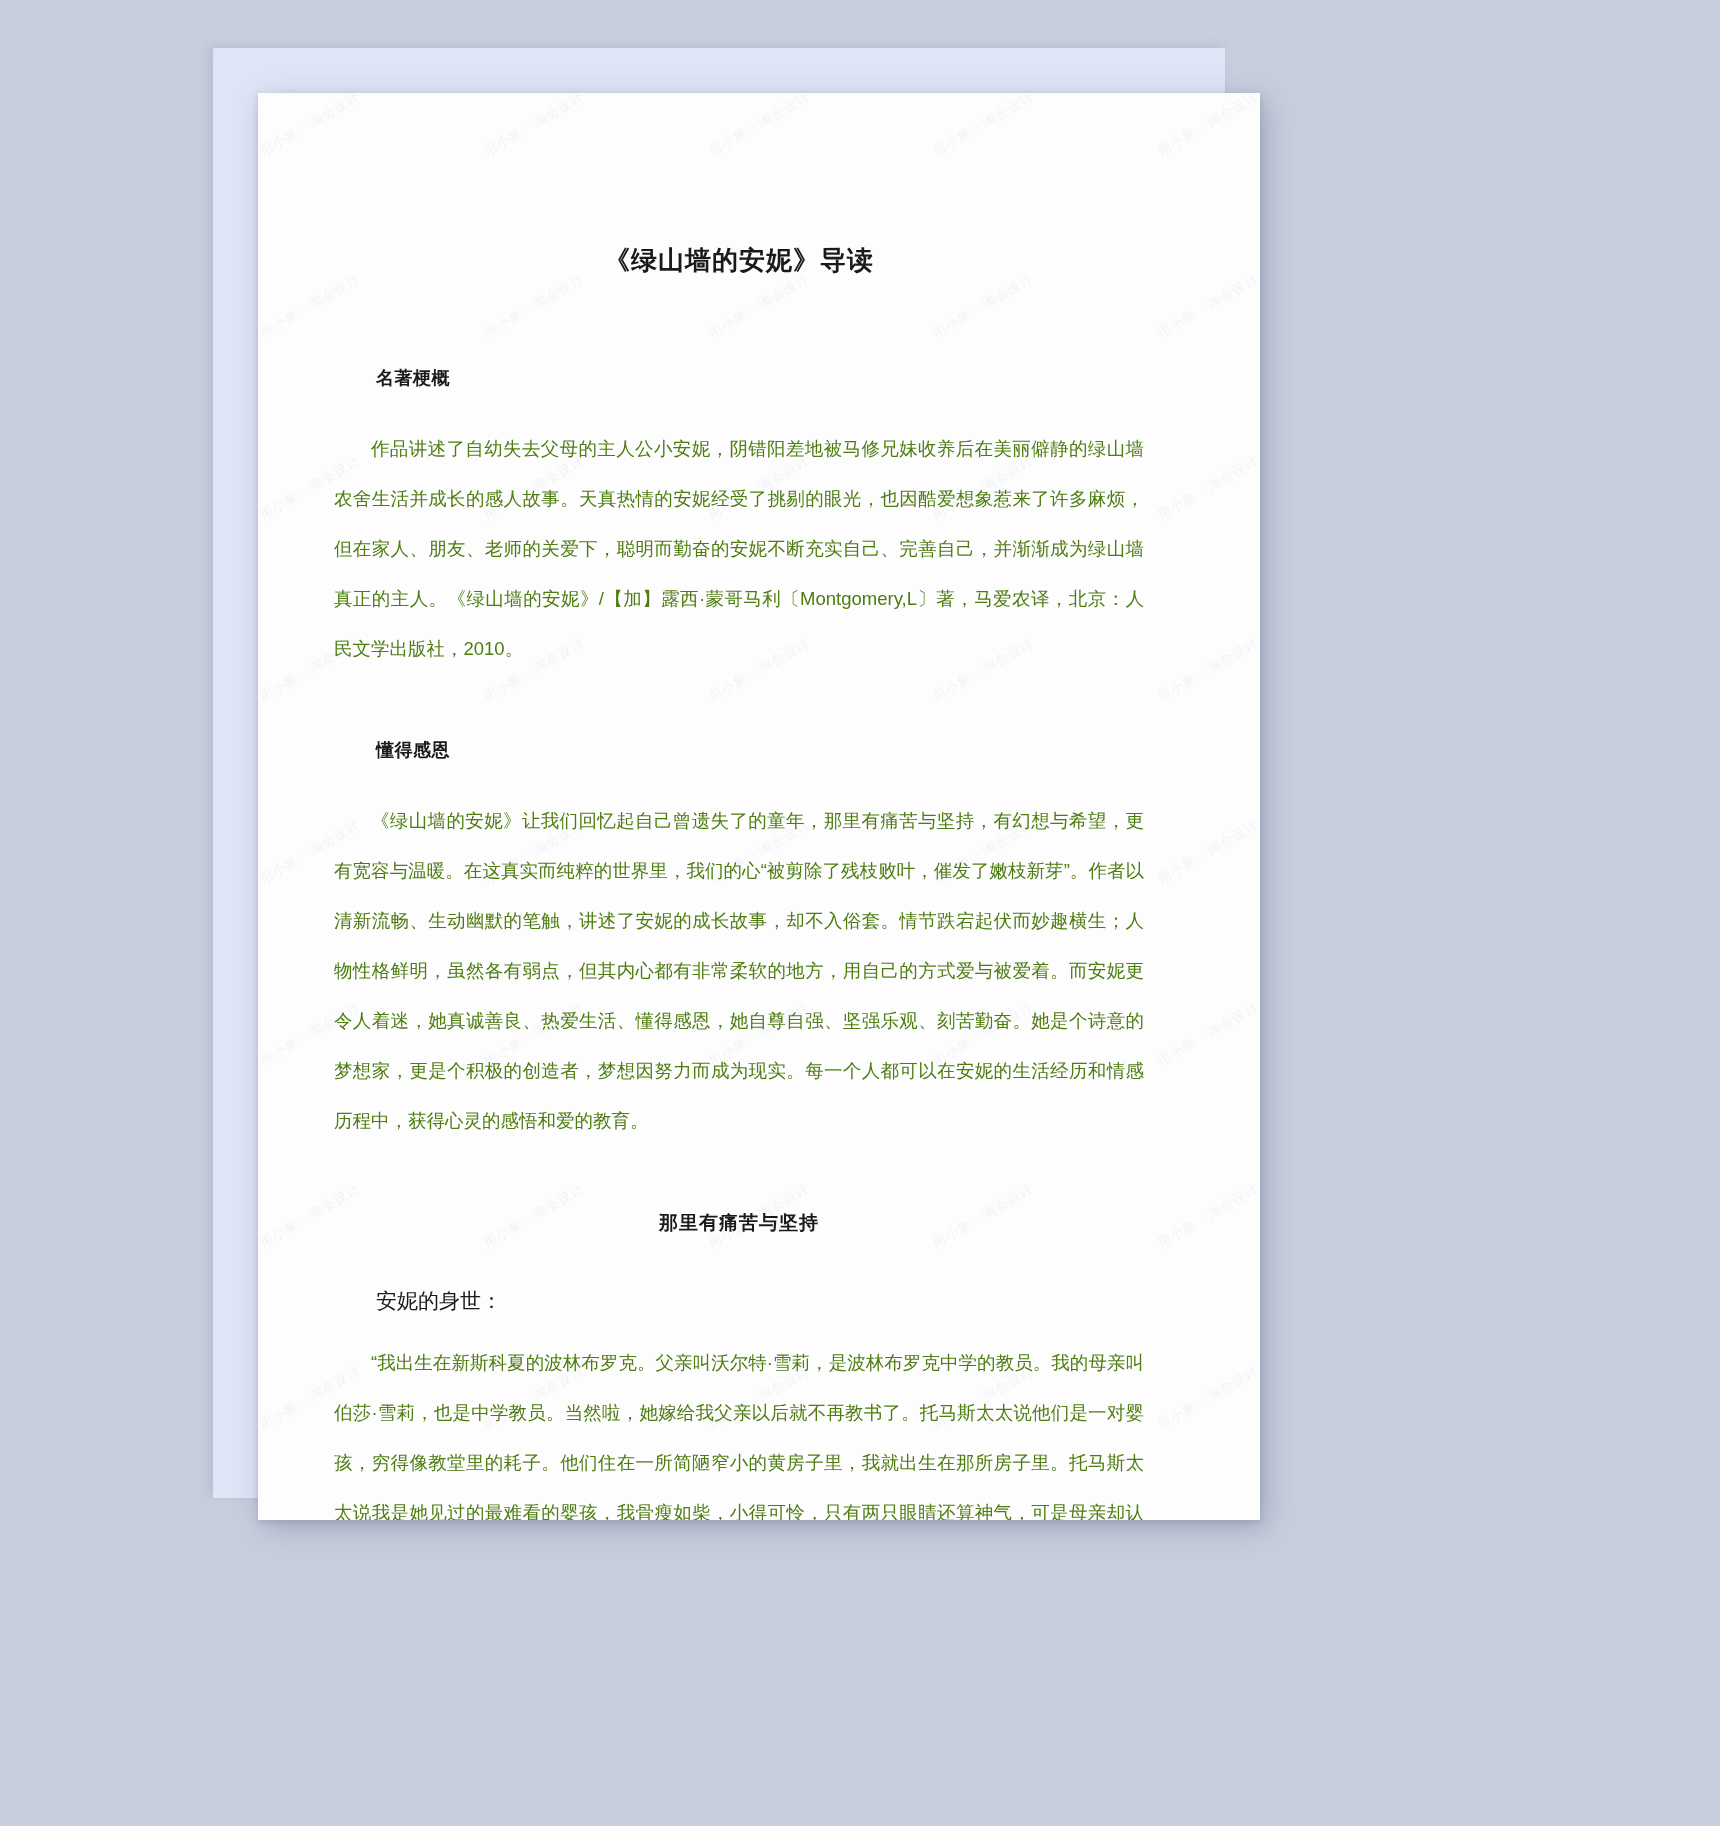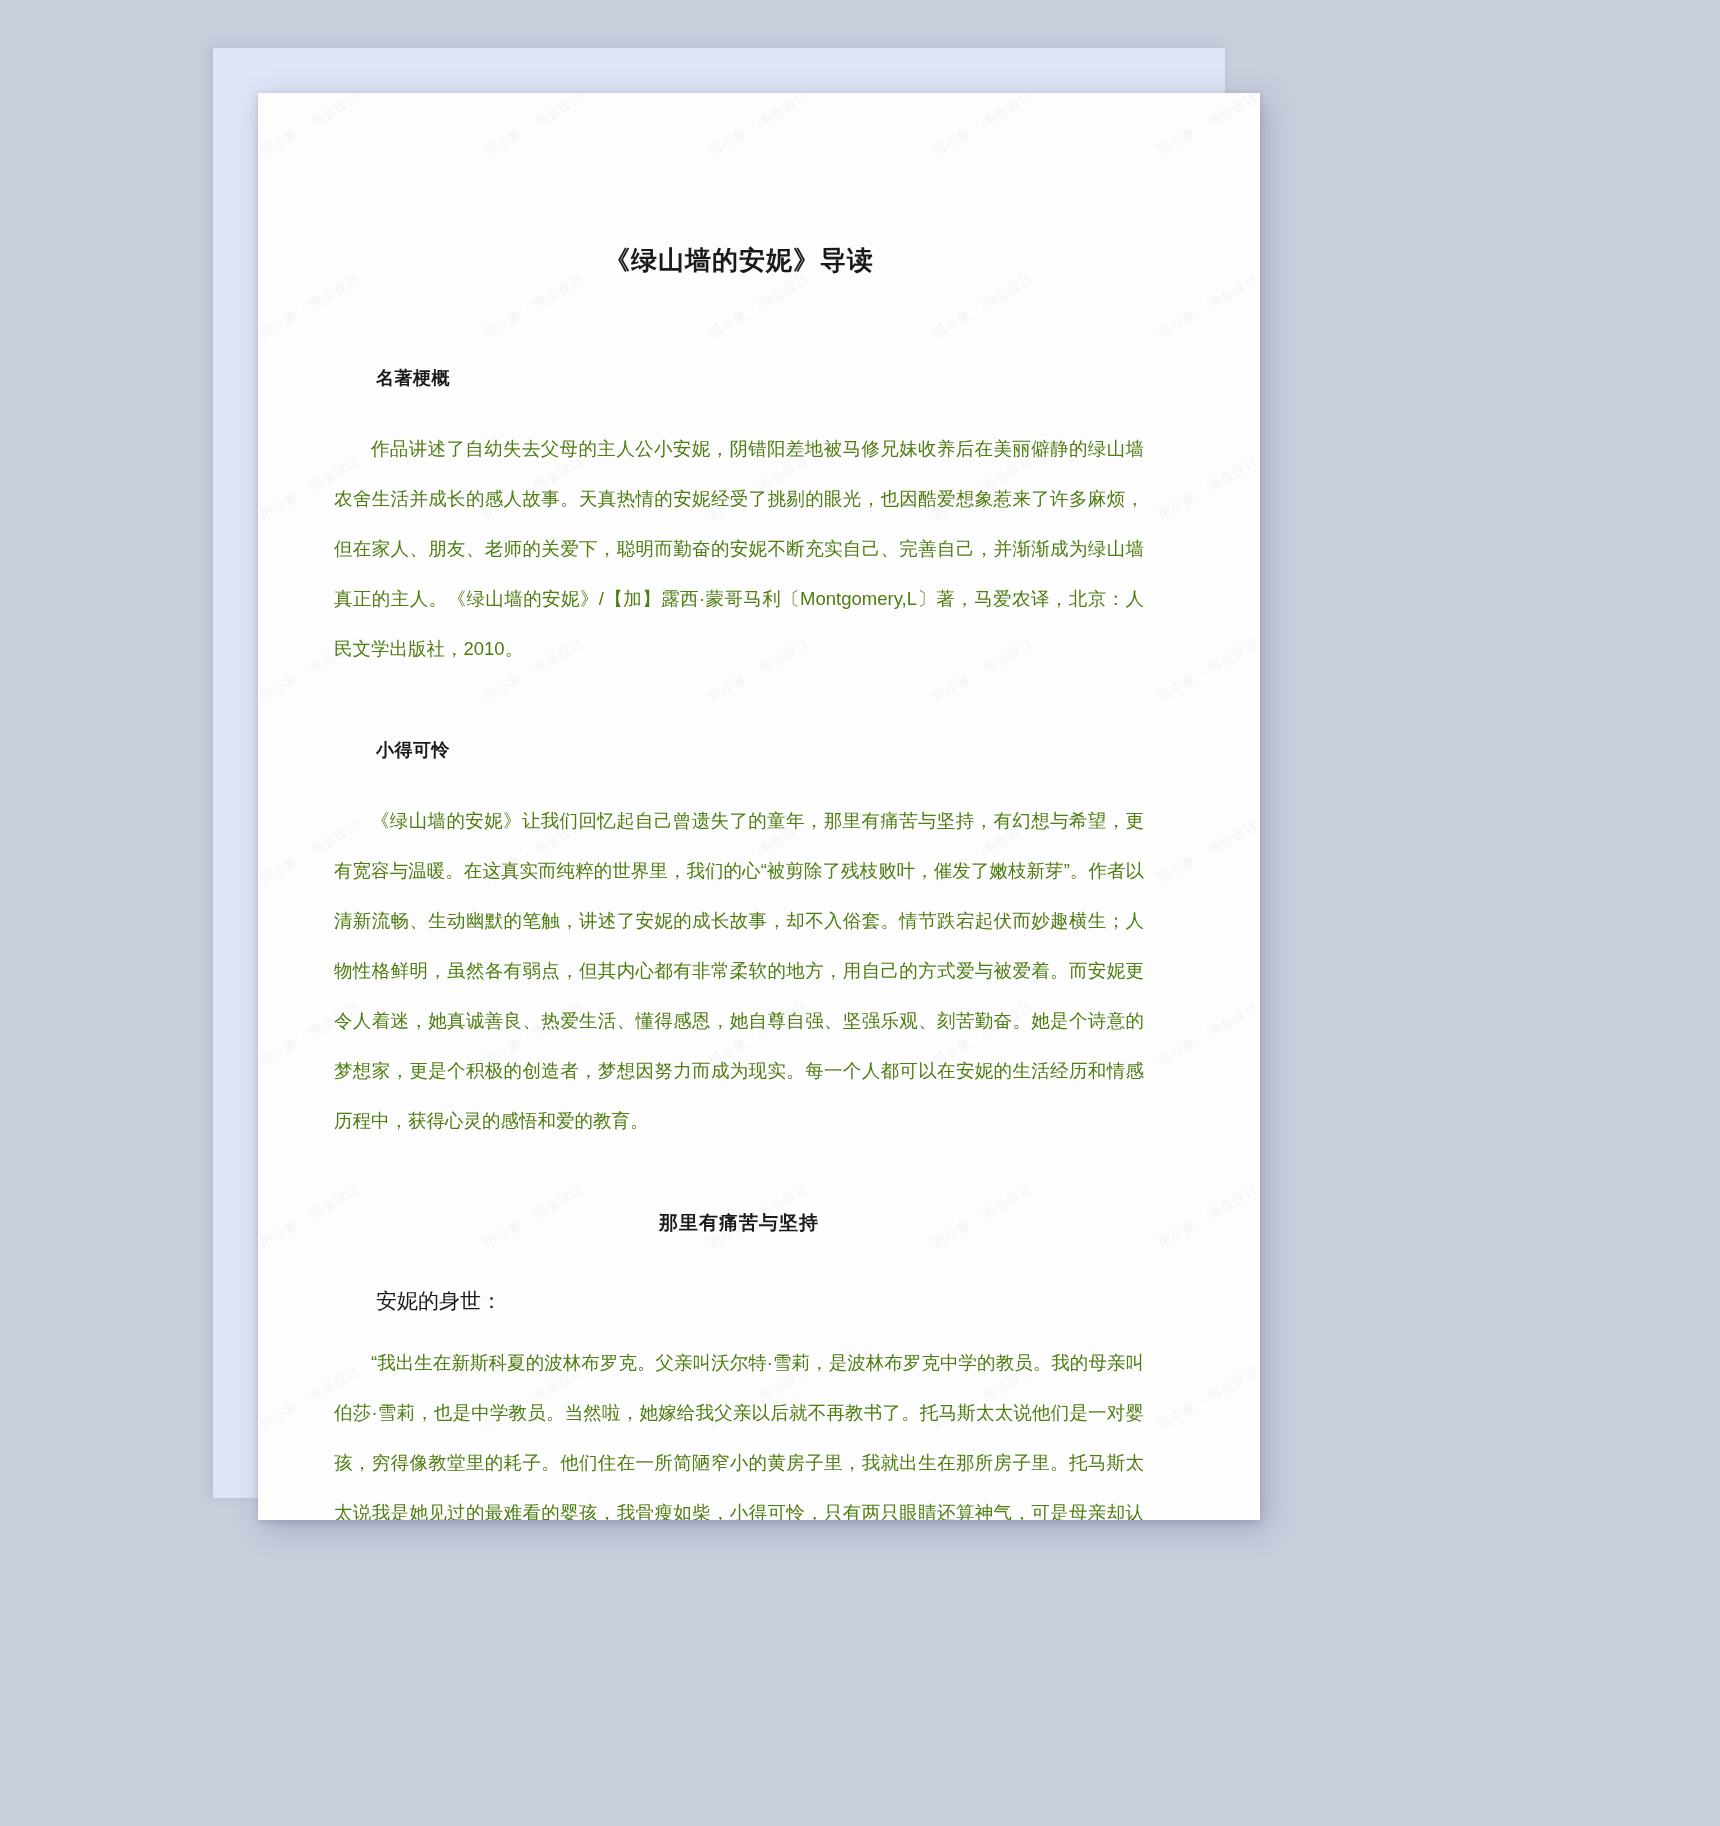--- a/index.html
+++ b/index.html
@@ -183,21 +183,21 @@
     <div class="doc-body">
 
       <h1 class="doc-title">《绿山墙的安妮》导读</h1>
 
       <h2 class="section-heading">名著梗概</h2>
 
       <p class="body-para">作品讲述了自幼失去父母的主人公小安妮，阴错阳差地被马修兄妹收养后在美丽僻静的绿山墙农舍生活并成长的感人故事。天真热情的安妮经受了挑剔的眼光，也因酷爱想象惹来了许多麻烦，但在家人、朋友、老师的关爱下，聪明而勤奋的安妮不断充实自己、完善自己，并渐渐成为绿山墙真正的主人。《绿山墙的安妮》/【加】露西·蒙哥马利〔Montgomery,L〕著，马爱农译，北京：人民文学出版社，2010。</p>
 
       <div class="gap-md"></div>
 
-      <h2 class="section-heading">小得可怜</h2>
+      <h2 class="section-heading">懂得感恩</h2>
 
       <p class="body-para">《绿山墙的安妮》让我们回忆起自己曾遗失了的童年，那里有痛苦与坚持，有幻想与希望，更有宽容与温暖。在这真实而纯粹的世界里，我们的心“被剪除了残枝败叶，催发了嫩枝新芽”。作者以清新流畅、生动幽默的笔触，讲述了安妮的成长故事，却不入俗套。情节跌宕起伏而妙趣横生；人物性格鲜明，虽然各有弱点，但其内心都有非常柔软的地方，用自己的方式爱与被爱着。而安妮更令人着迷，她真诚善良、热爱生活、懂得感恩，她自尊自强、坚强乐观、刻苦勤奋。她是个诗意的梦想家，更是个积极的创造者，梦想因努力而成为现实。每一个人都可以在安妮的生活经历和情感历程中，获得心灵的感悟和爱的教育。</p>
 
       <div class="gap-md"></div>
 
 
       <h3 class="centered-heading">那里有痛苦与坚持</h3>
 
       <p class="sub-label">安妮的身世：</p>
 

